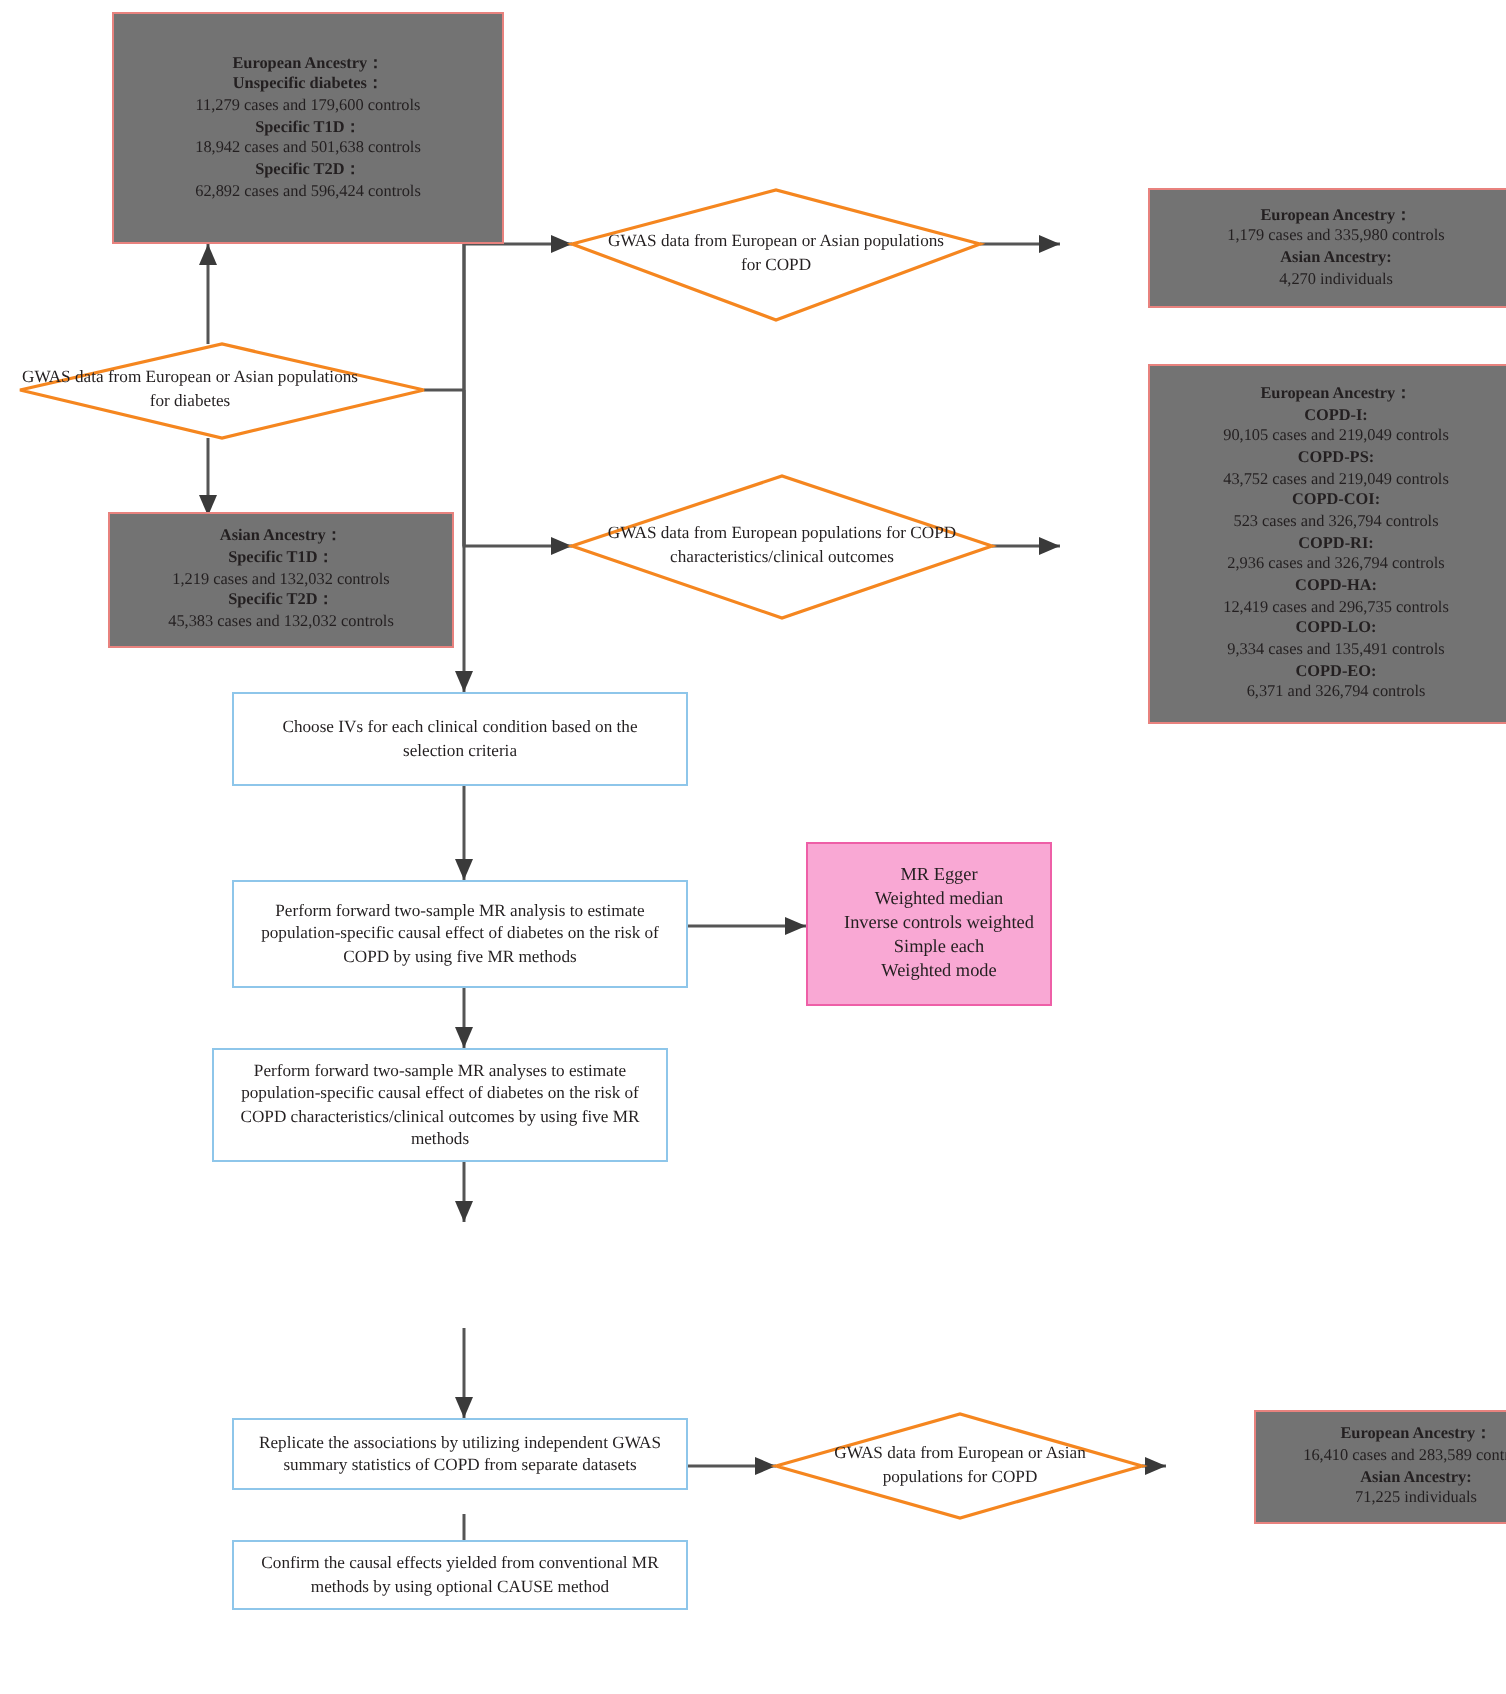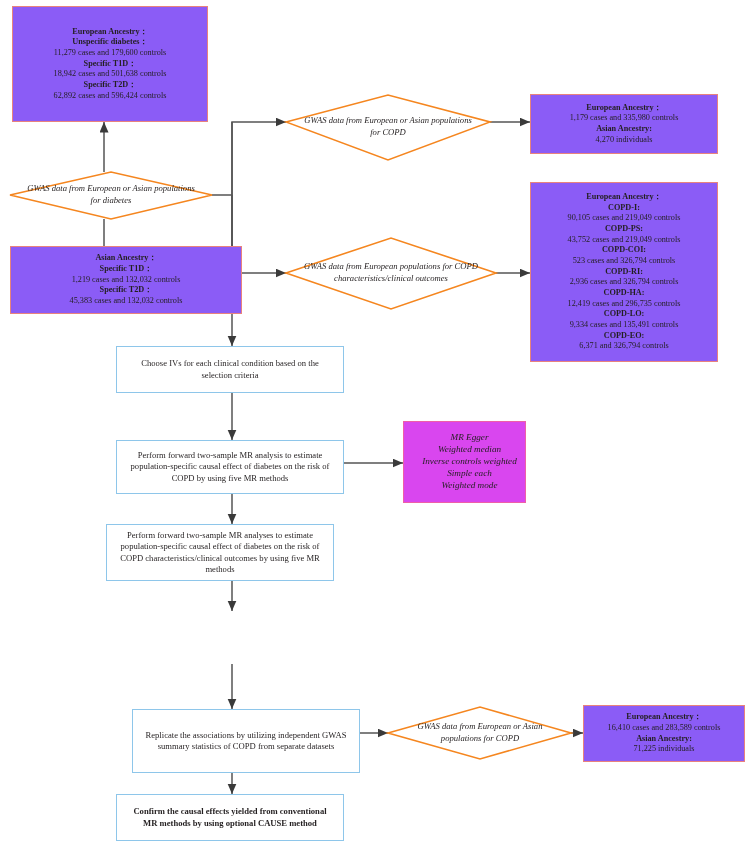--- a/index.html
+++ b/index.html
@@ -9,34 +9,34 @@
     background:#ffffff;
     font-family:"Liberation Serif","DejaVu Serif",serif;
     overflow:hidden;
   }
   svg.edges{position:absolute;left:0;top:0;width:753px;height:847px;pointer-events:none;}
 
   .node{position:absolute;box-sizing:border-box;display:flex;align-items:center;justify-content:center;}
   .node .inner{width:100%;text-align:center;line-height:1.30;color:#231f20;}
 
   
-  .box-red{border:1.2px solid #e8827e;background:#8b5cf6;}
+  .box-red{border:1.2px solid #e8827e;background:#737373;margin-left:44px;}
   .box-blue{border:1.2px solid #8ec6ea;background:#ffffff;}
-  .box-pink{border:1.5px solid #ee5fa7;background:#d946ef;font-style:italic;}
+  .box-pink{border:1.5px solid #ee5fa7;background:#f9a8d4;}
 
   .data-line{font-size:8.2px;}
   .data-line b{font-weight:bold;font-size:8.2px;}
 
   .proc-text{font-size:8.6px;padding:0 10px;}
 
   .list{font-size:9.2px;text-align:left;padding-left:10px;line-height:1.42;}
 
   
   .dia-label{position:absolute;display:flex;align-items:center;justify-content:center;text-align:center;
-             font-size:8.6px;color:#231f20;line-height:1.35;font-style:italic;}
+             font-size:8.6px;color:#231f20;line-height:1.35;}
 </style>
 </head>
 <body>
 
 <div id="canvas">
 
   <svg class="edges" viewBox="0 0 753 847">
     <defs>
       <marker id="arw" markerWidth="8" markerHeight="8" refX="7" refY="3" orient="auto" markerUnits="strokeWidth">
         <path d="M0,0 L7,3 L0,6 z" fill="#3a3a3a"></path>
@@ -93,21 +93,21 @@
         <div class="data-line"><b>European Ancestry：</b></div>
         <div class="data-line"><b>Unspecific diabetes：</b></div>
         <div class="data-line">11,279 cases and 179,600 controls</div>
         <div class="data-line"><b>Specific T1D：</b></div>
         <div class="data-line">18,942 cases and 501,638 controls</div>
         <div class="data-line"><b>Specific T2D：</b></div>
         <div class="data-line">62,892 cases and 596,424 controls</div>
       </div>
   </div>
 
-  <div class="node box-red" style="left:10px;top:246px;width:232px;height:68px;">
+  <div class="node box-red" style="left:10px;top:256px;width:173px;height:68px;">
     <div class="inner">
         <div class="data-line"><b>Asian Ancestry：</b></div>
         <div class="data-line"><b>Specific T1D：</b></div>
         <div class="data-line">1,219 cases and 132,032 controls</div>
         <div class="data-line"><b>Specific T2D：</b></div>
         <div class="data-line">45,383 cases and 132,032 controls</div>
       </div>
   </div>
 
   <div class="node box-red" style="left:530px;top:94px;width:188px;height:60px;">
@@ -141,21 +141,21 @@
 
   <div class="node box-red" style="left:583px;top:705px;width:162px;height:57px;">
     <div class="inner">
         <div class="data-line"><b>European Ancestry：</b></div>
         <div class="data-line">16,410 cases and 283,589 controls</div>
         <div class="data-line"><b>Asian Ancestry:</b></div>
         <div class="data-line">71,225 individuals</div>
       </div>
   </div>
 
-  <div class="dia-label" style="left:26px;top:178px;width:170px;height:34px;">
+  <div class="dia-label" style="left:10px;top:178px;width:170px;height:34px;">
     <span>GWAS data from European or Asian populations for diabetes</span>
   </div>
 
   <div class="dia-label" style="left:303px;top:110px;width:170px;height:34px;">
     <span>GWAS data from European or Asian populations for COPD</span>
   </div>
 
   <div class="dia-label" style="left:297px;top:256px;width:188px;height:34px;">
     <span>GWAS data from European populations for COPD characteristics/clinical outcomes</span>
   </div>
@@ -170,25 +170,25 @@
 
   <div class="node box-blue" style="left:116px;top:440px;width:228px;height:54px;">
     <div class="inner proc-text">Perform forward two-sample MR analysis to estimate population-specific causal effect of diabetes on the risk of COPD by using five MR methods</div>
   </div>
 
   <div class="node box-blue" style="left:106px;top:524px;width:228px;height:57px;">
     <div class="inner proc-text">Perform forward two-sample MR analyses to estimate population-specific causal effect of diabetes on the risk of COPD characteristics/clinical outcomes by using five MR methods</div>
   </div>
 
 
-  <div class="node box-blue" style="left:132px;top:709px;width:228px;height:64px;">
+  <div class="node box-blue" style="left:116px;top:709px;width:228px;height:36px;">
     <div class="inner proc-text">Replicate the associations by utilizing independent GWAS summary statistics of COPD from separate datasets</div>
   </div>
 
-  <div class="node box-blue" style="left:116px;top:794px;width:228px;height:47px;font-weight:bold;">
+  <div class="node box-blue" style="left:116px;top:770px;width:228px;height:35px;">
     <div class="inner proc-text">Confirm the causal effects yielded from conventional MR methods by using optional CAUSE method</div>
   </div>
 
   <div class="node box-pink" style="left:403px;top:421px;width:123px;height:82px;">
     <div class="inner list">
         <div>MR Egger</div>
         <div>Weighted median</div>
         <div>Inverse controls weighted</div>
         <div>Simple each</div>
         <div>Weighted mode</div>

